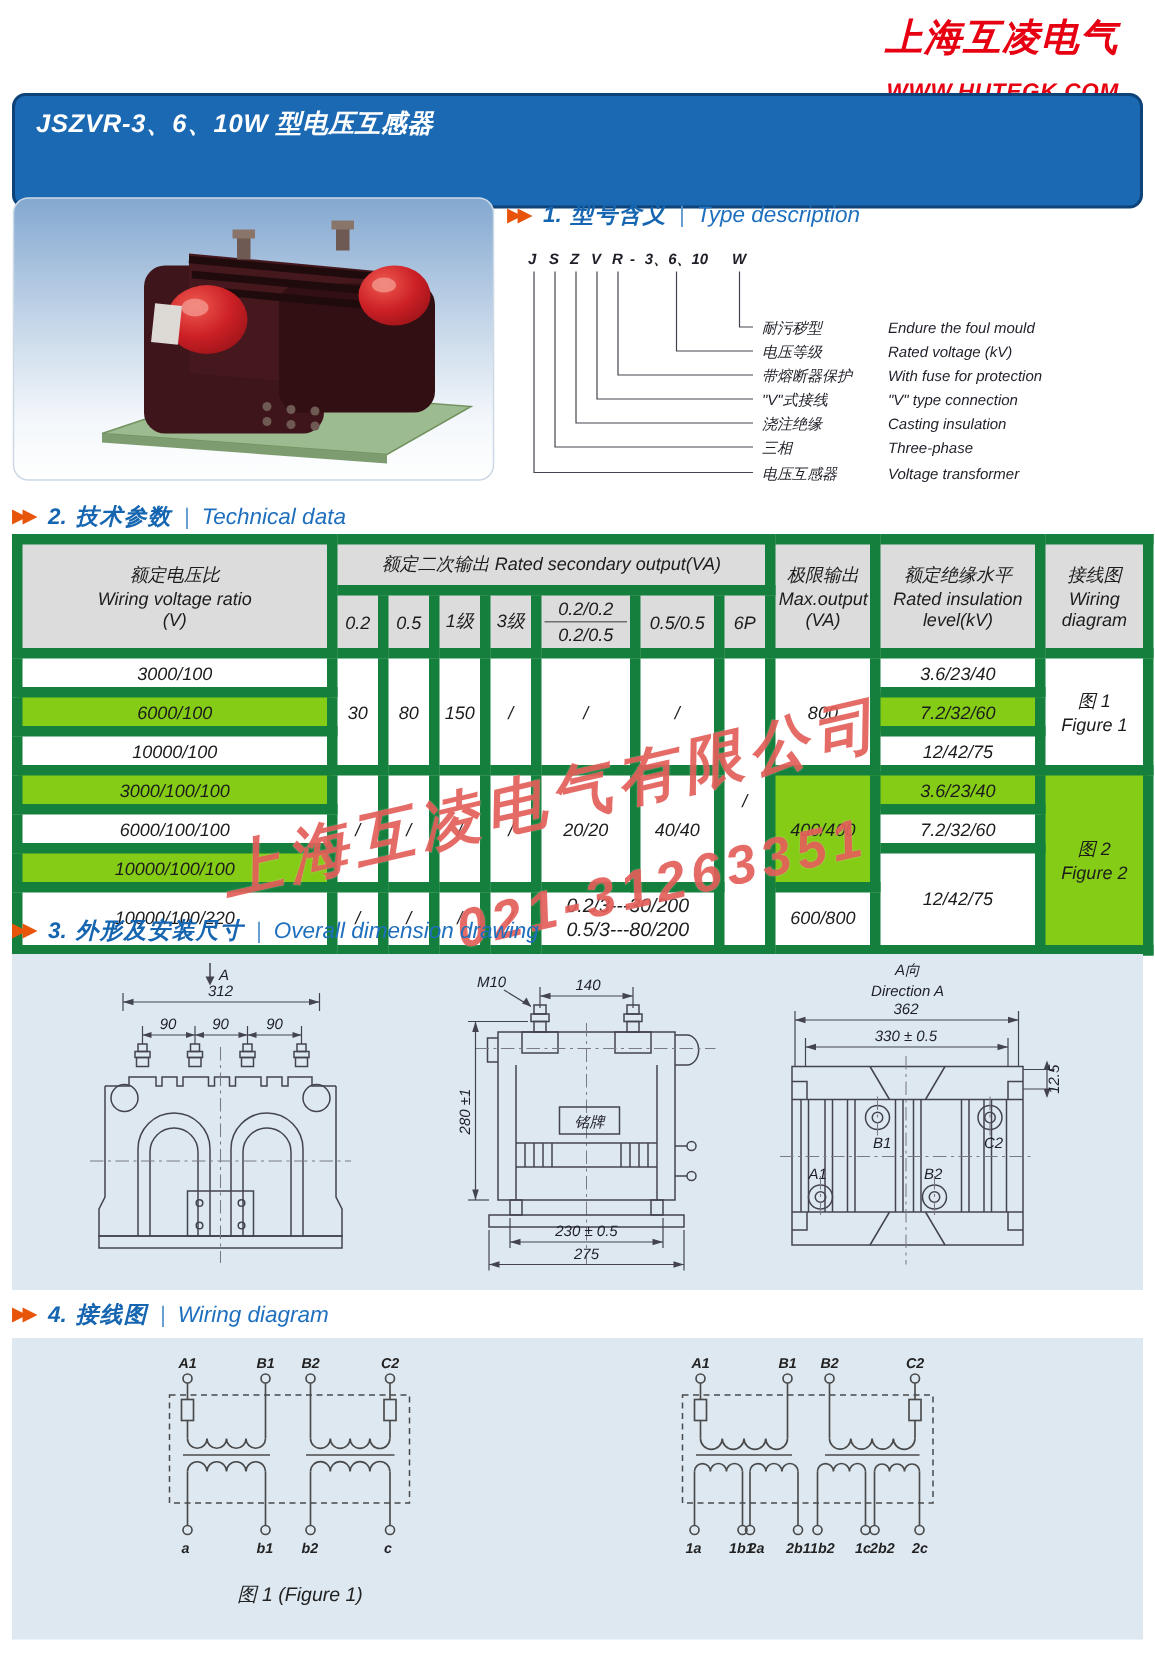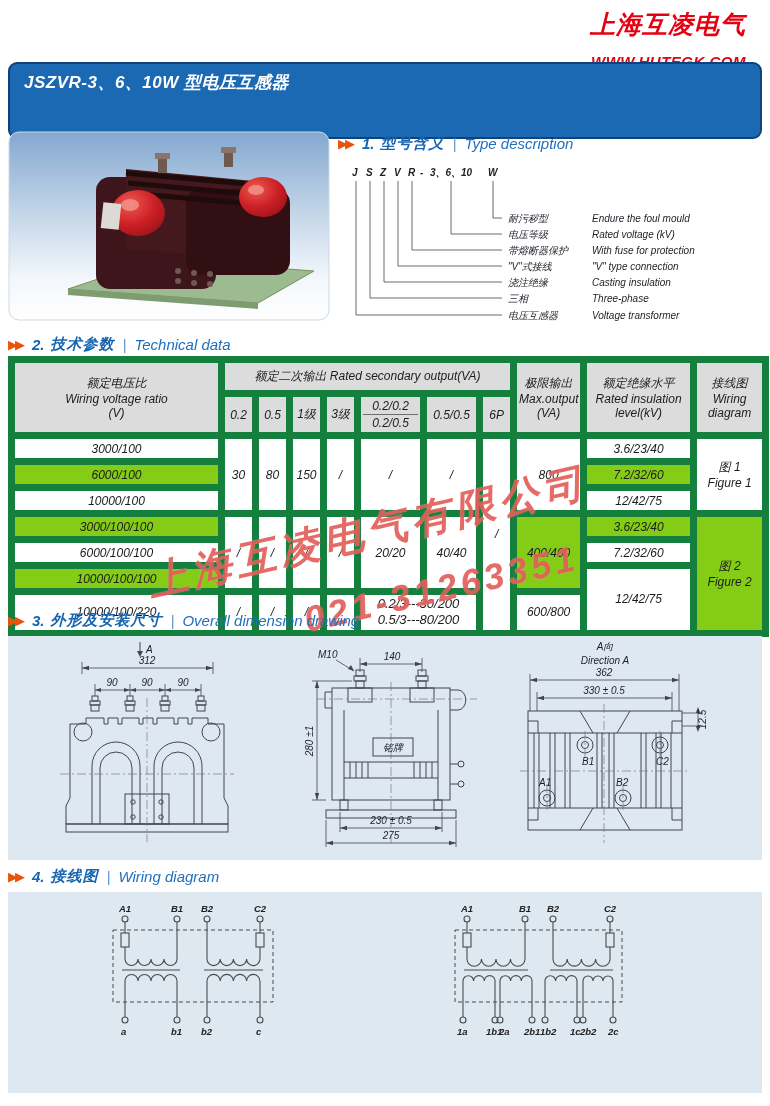--- a/index.html
+++ b/index.html
@@ -495,20 +495,21 @@
         <line x1="155" y1="79" x2="155" y2="115"></line>
       <circle cx="20" cy="118" r="3"></circle>
         <circle cx="72" cy="118" r="3"></circle>
         <circle cx="102" cy="118" r="3"></circle>
         <circle cx="155" cy="118" r="3"></circle>
       <text x="16" y="133">a</text>
       <text x="66" y="133">b1</text>
       <text x="96" y="133">b2</text>
       <text x="151" y="133">c</text>
     </svg>
+    <div class="fig-cap" style="left:97px;top:162px">图 1 (Figure 1)</div>
 
     <svg class="abs wire" style="left:442px;top:10px" width="190" height="152">
       <text x="11" y="10">A1</text>
       <text x="69" y="10">B1</text>
       <text x="97" y="10">B2</text>
       <text x="154" y="10">C2</text>
       <circle cx="17" cy="17" r="3"></circle>
         <circle cx="75" cy="17" r="3"></circle>
         <circle cx="103" cy="17" r="3"></circle>
         <circle cx="160" cy="17" r="3"></circle>

